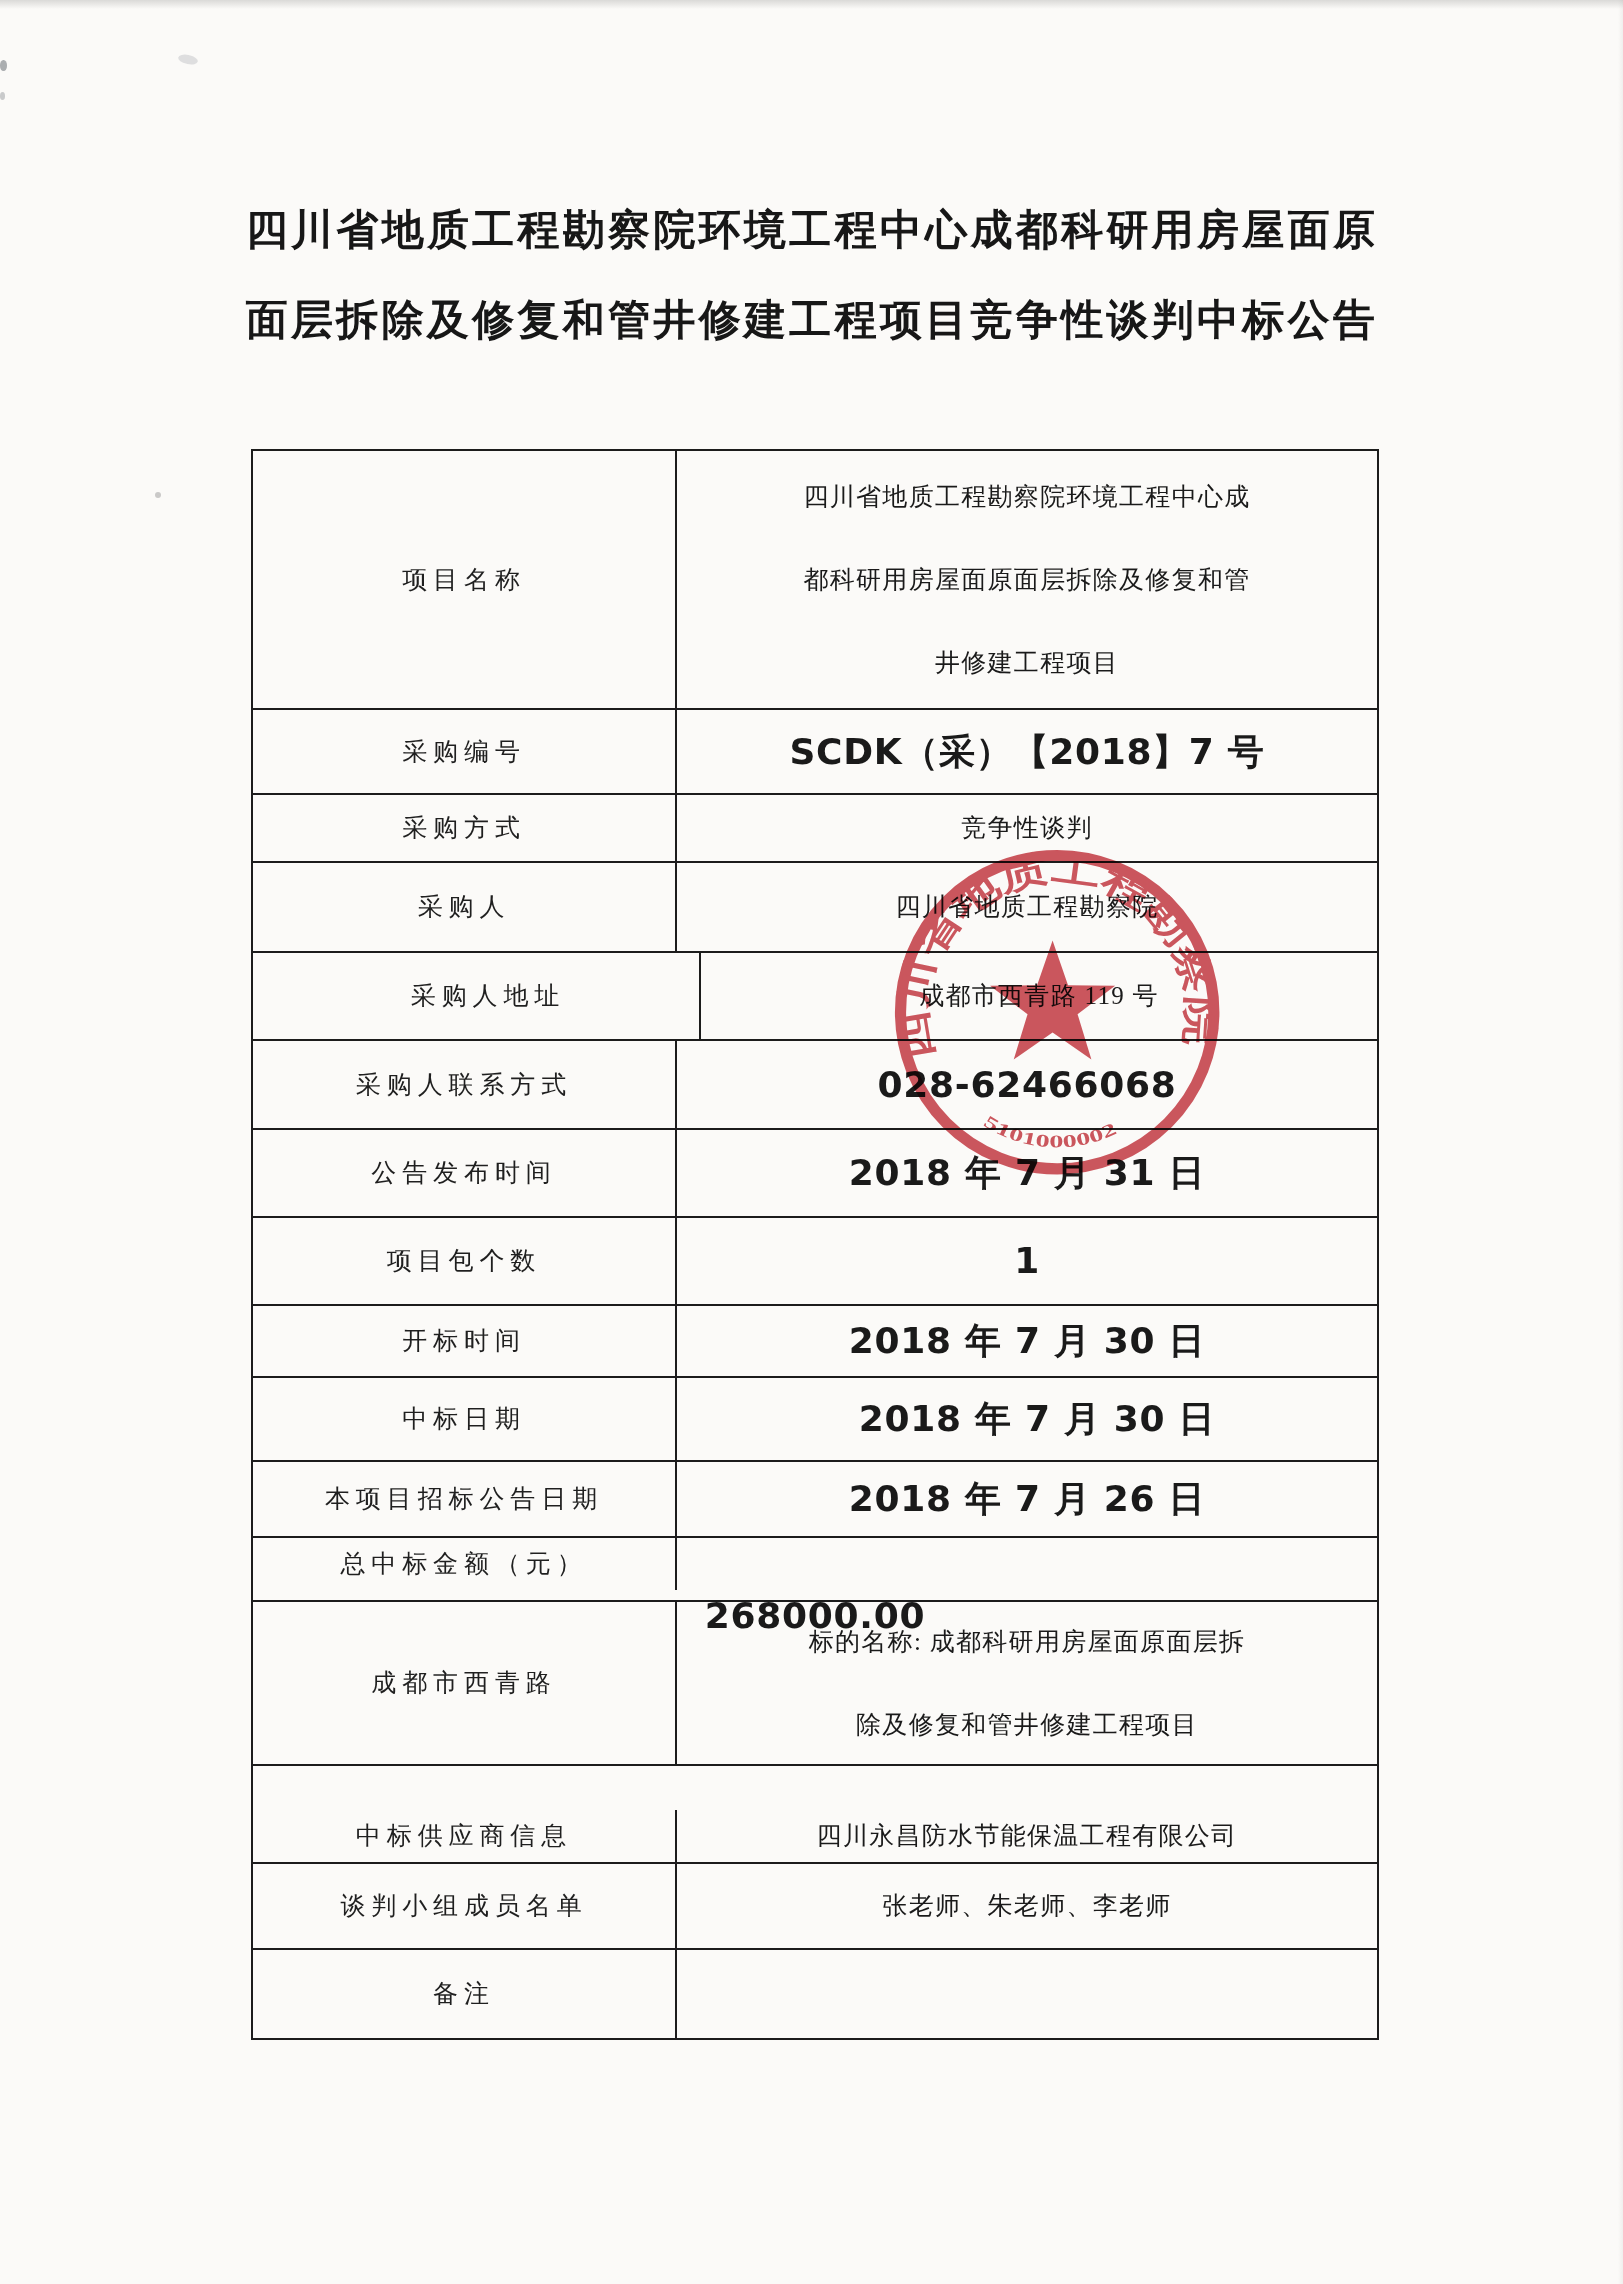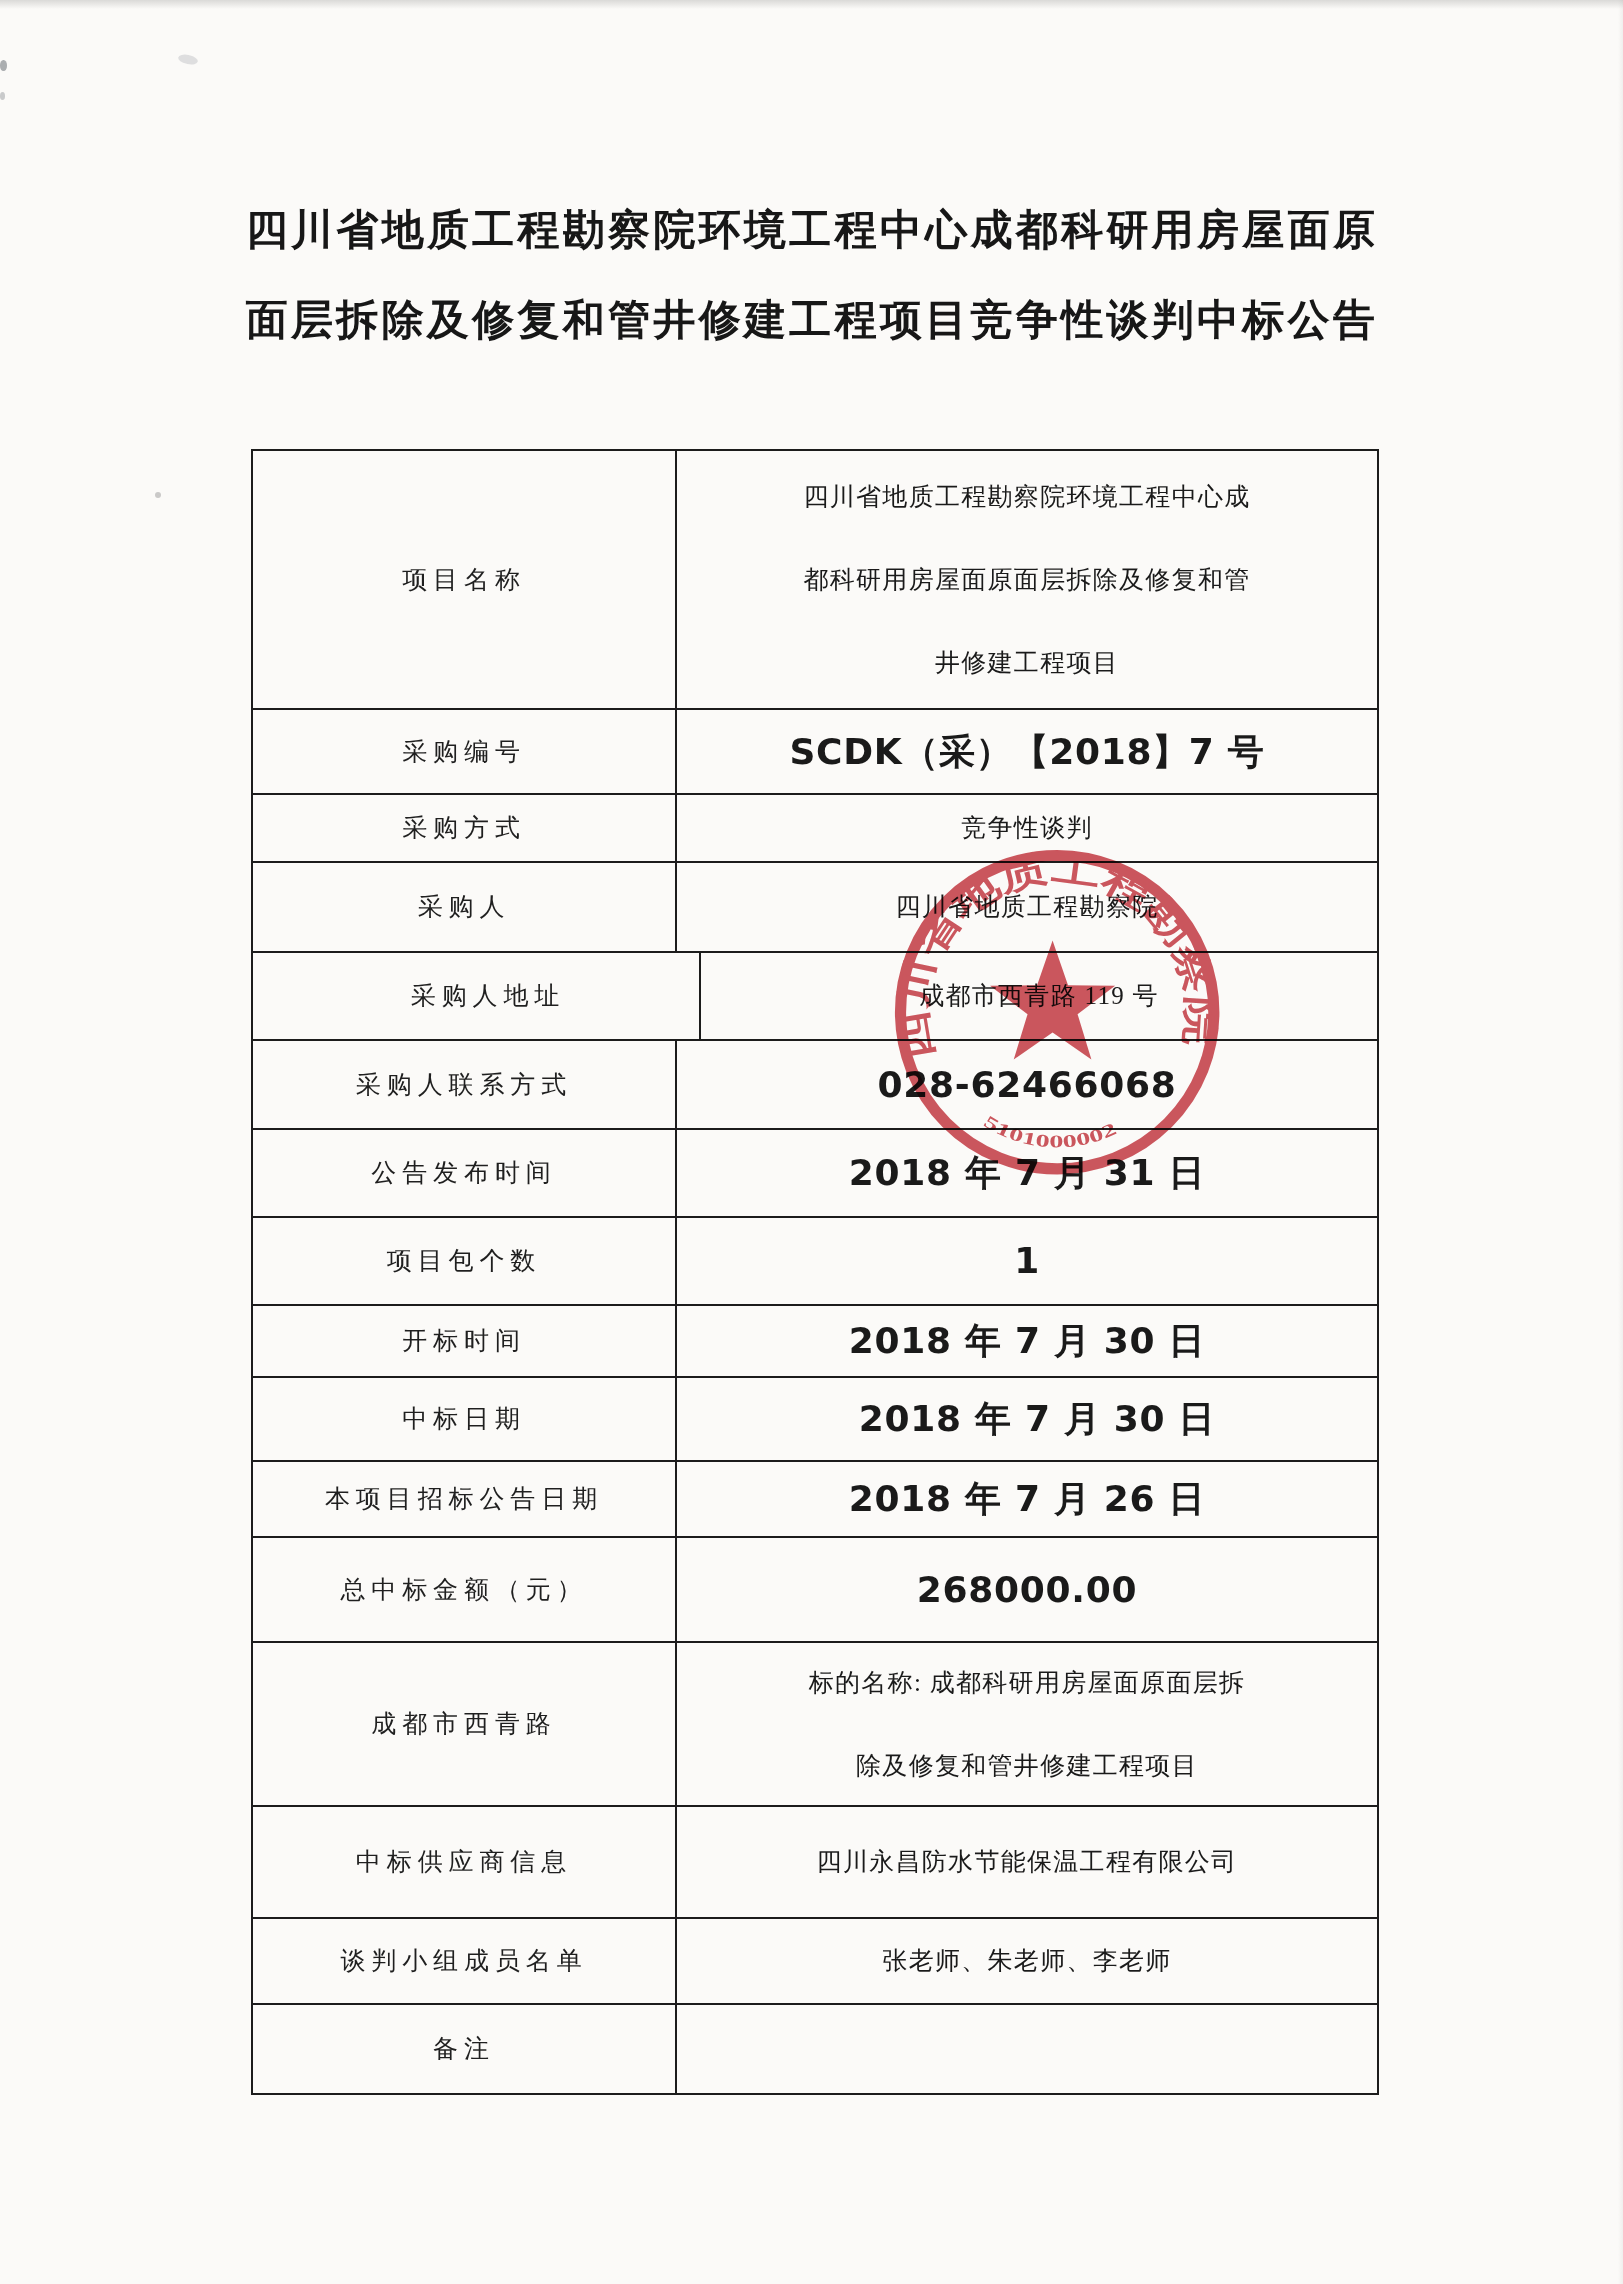--- a/index.html
+++ b/index.html
@@ -140,30 +140,30 @@
         <div class="td value num">2018 年 7 月 30 日</div>
       </div>
       <div class="tr bt" style="height: 84px; gap: 20px;">
         <div class="td label">中标日期</div>
         <div class="td value num">2018 年 7 月 30 日</div>
       </div>
       <div class="tr bt" style="height: 76px;">
         <div class="td label">本项目招标公告日期</div>
         <div class="td value num">2018 年 7 月 26 日</div>
       </div>
-      <div class="tr bt" style="height: 105px;">
+      <div class="tr bt" style="height: 64px; flex-direction: column;">
         <div class="td label">总中标金额（元）</div>
         <div class="td value num">268000.00</div>
       </div>
       <div class="tr bt" style="height: 164px;">
         <div class="td label">成都市西青路</div>
         <div class="td value multiline">标的名称: 成都科研用房屋面原面层拆
 除及修复和管井修建工程项目</div>
       </div>
-      <div class="tr bt" style="height: 112px;">
+      <div class="tr bt" style="height: 98px; align-items: flex-end;">
         <div class="td label">中标供应商信息</div>
         <div class="td value">四川永昌防水节能保温工程有限公司</div>
       </div>
       <div class="tr bt" style="height: 86px;">
         <div class="td label">谈判小组成员名单</div>
         <div class="td value">张老师、朱老师、李老师</div>
       </div>
       <div class="tr bt" style="height: 90px;">
         <div class="td label">备注</div>
         <div class="td value"></div>

